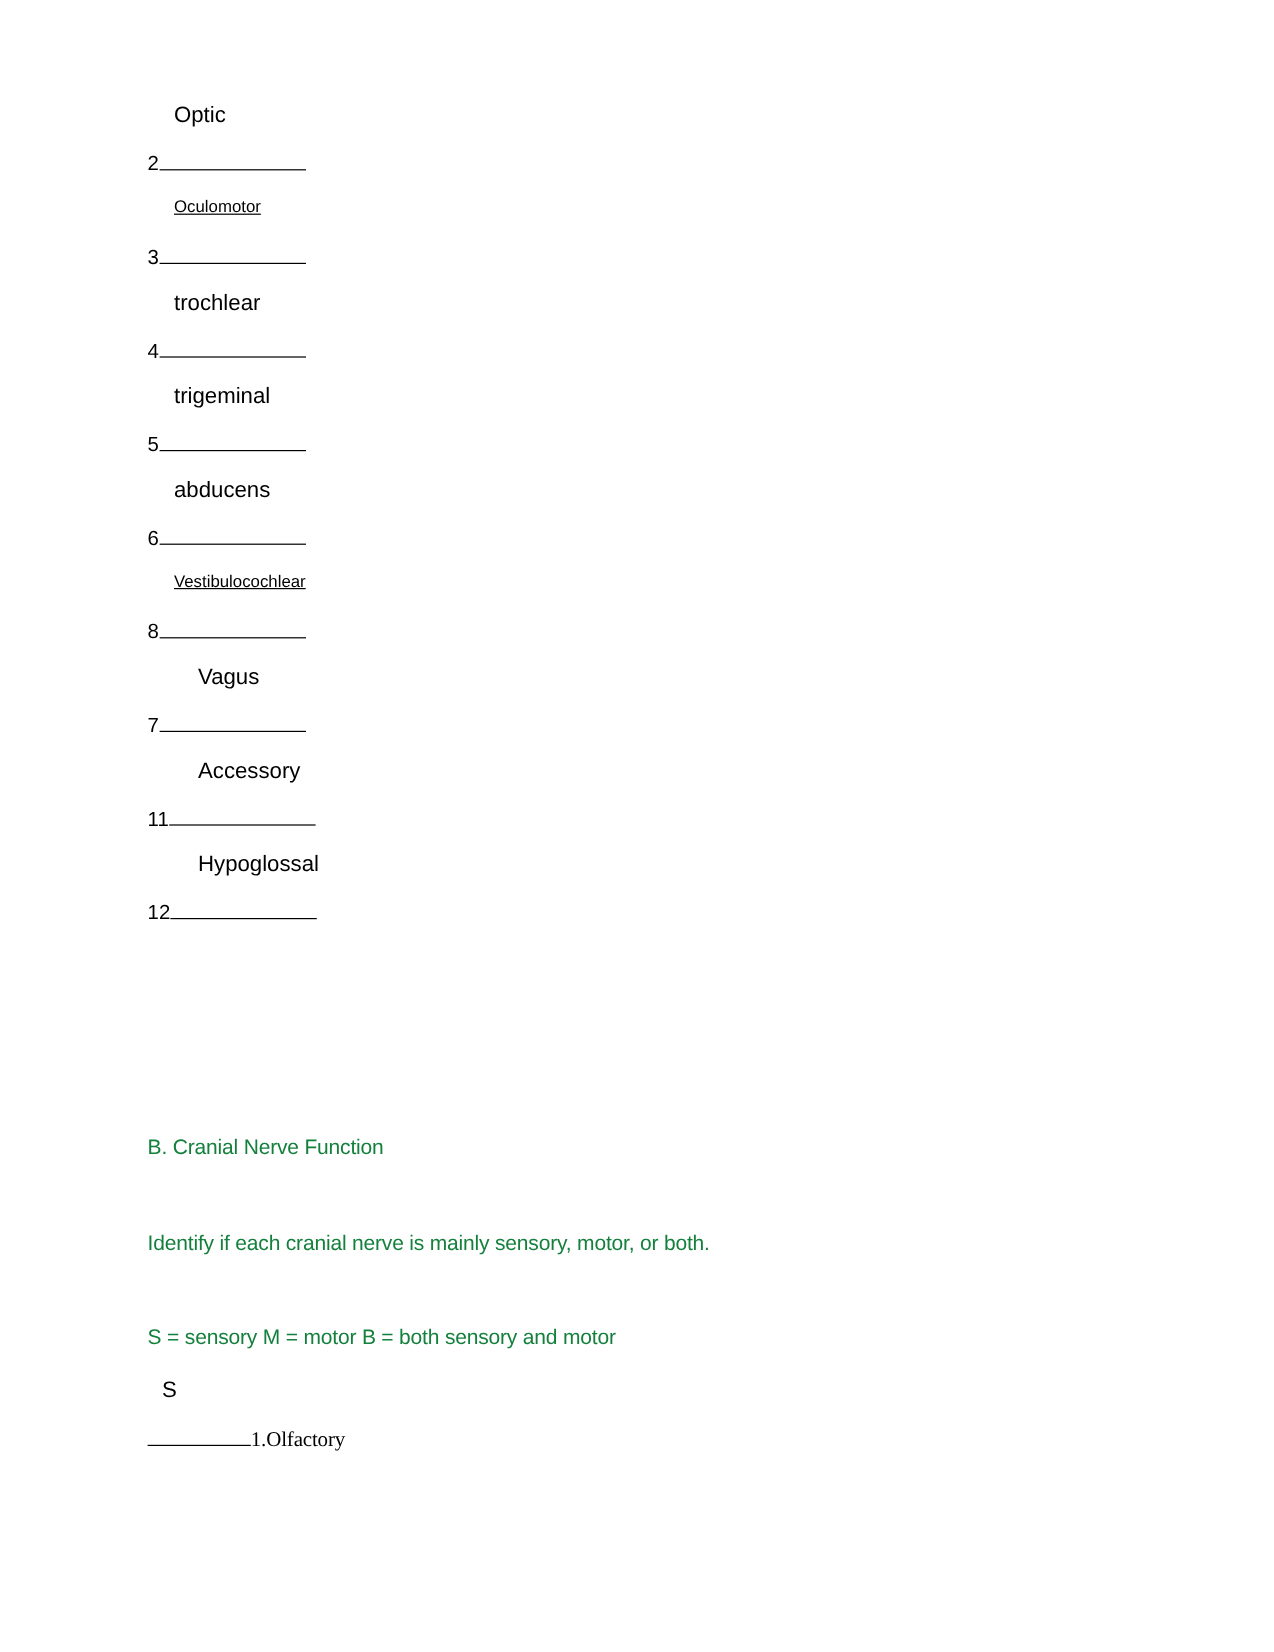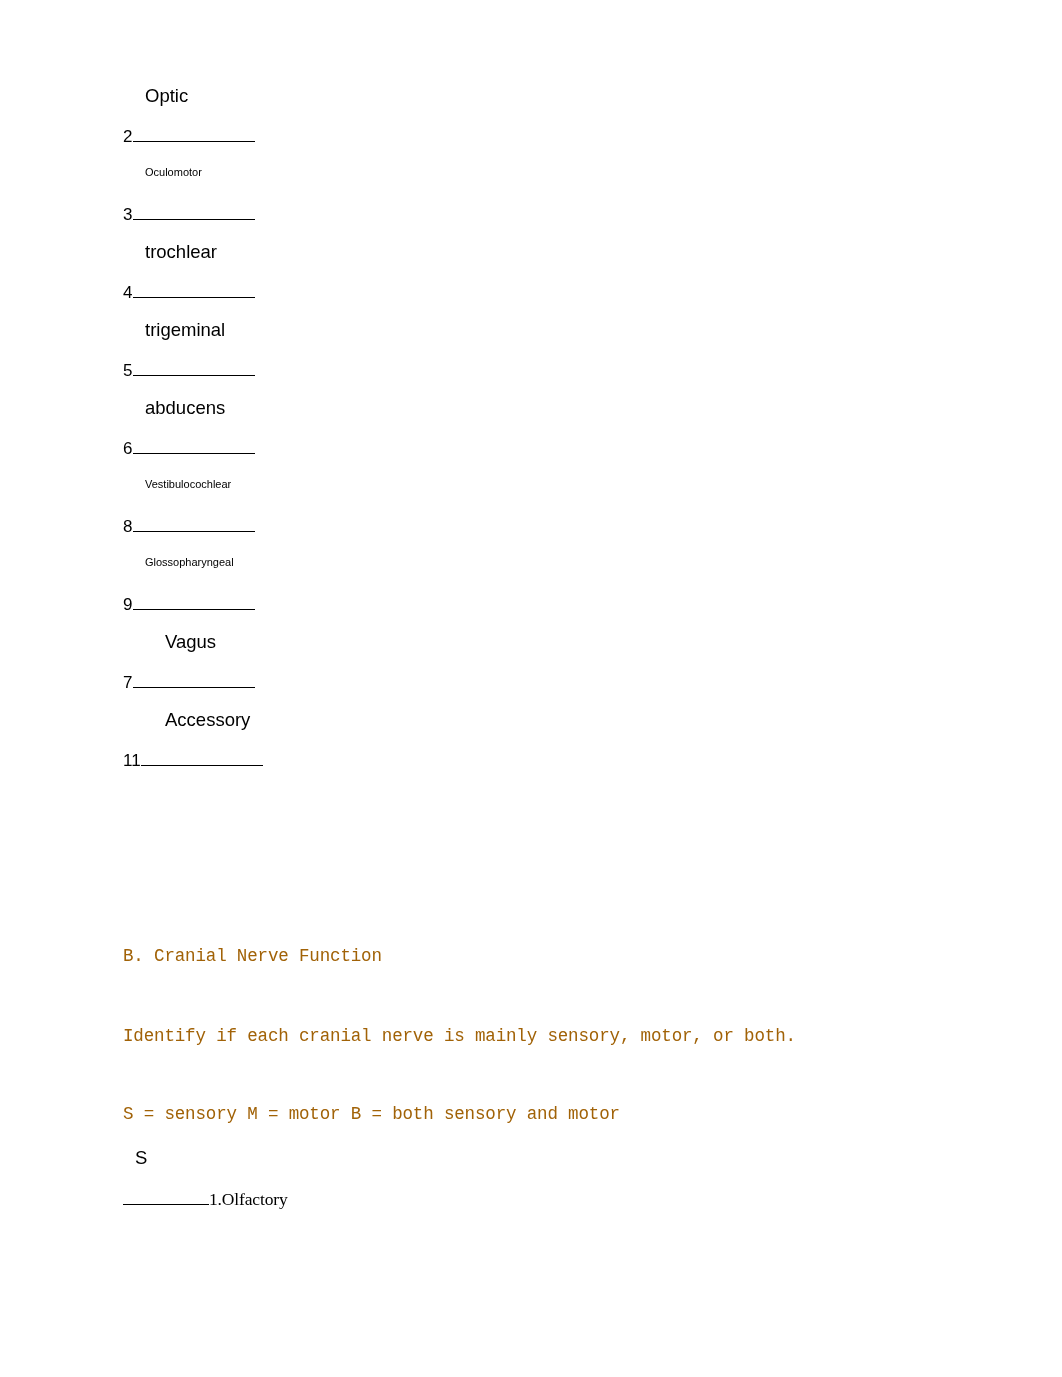--- a/index.html
+++ b/index.html
@@ -45,26 +45,27 @@
     position: absolute;
     left: 22px;
     top: 0px;
     font-family: "Liberation Sans", sans-serif;
     font-size: 18.5px;
     line-height: 23px;
     color: #000000;
     white-space: nowrap;
   }
   .answer.small {
-    font-size: 11px;
+    font-size: 14px;
     line-height: 15px;
     width: 122px;
     white-space: normal;
     word-break: break-all;
     top: 3px;
+    text-decoration: underline;
   }
   .answer.wide-indent {
     left: 30px;
     margin-left: 12px;
   }
 
   
   .blank-line {
     position: absolute;
     left: 0;
@@ -82,24 +83,24 @@
     display: inline-block;
     border-bottom: 1.6px solid #000000;
     height: 15px;
     vertical-align: baseline;
   }
 
   
   .body-text {
     position: absolute;
     left: 123px;
-    font-family: Liberation Mono, monospace;
+    font-family: Liberation Sans, sans-serif;
     font-size: 17.5px;
     line-height: 24px;
-    color: #a16207;
+    color: #15803d;
     letter-spacing: -0.15px;
     white-space: nowrap;
   }
 
   #section-b-heading { top: 944px; }
   #instruction-line  { top: 1024px; }
   #legend-line       { top: 1102px; }
 
   
   .final-block {
@@ -171,41 +172,41 @@
     </div>
 
 
     <div class="nerve-item">
       <div class="answer small">Vestibulocochlear</div>
       <div class="blank-line">
         <span class="num">8</span><span class="rule" style="width:122px"></span>
       </div>
     </div>
 
-    <div class="nerve-item">
-      <div class="answer small">Glossopharyngeal</div>
-      <div class="blank-line">
-        <span class="num">9</span><span class="rule" style="width:122px"></span>
-      </div>
-    </div>
 
     <div class="nerve-item">
       <div class="answer wide-indent">Vagus</div>
       <div class="blank-line">
         <span class="num">7</span><span class="rule" style="width:122px"></span>
       </div>
     </div>
 
     <div class="nerve-item">
       <div class="answer wide-indent">Accessory</div>
       <div class="blank-line">
         <span class="num">11</span><span class="rule" style="width:122px"></span>
       </div>
     </div>
 
+    <div class="nerve-item">
+      <div class="answer wide-indent">Hypoglossal</div>
+      <div class="blank-line">
+        <span class="num">12</span><span class="rule" style="width:122px"></span>
+      </div>
+    </div>
 
   </div>
 
   <div class="body-text" id="section-b-heading">B. Cranial Nerve Function</div>
 
   <div class="body-text" id="instruction-line">Identify if each cranial nerve is mainly sensory, motor, or both.</div>
 
   <div class="body-text" id="legend-line">S = sensory M = motor B = both sensory and motor</div>
 
   <div class="final-block">

